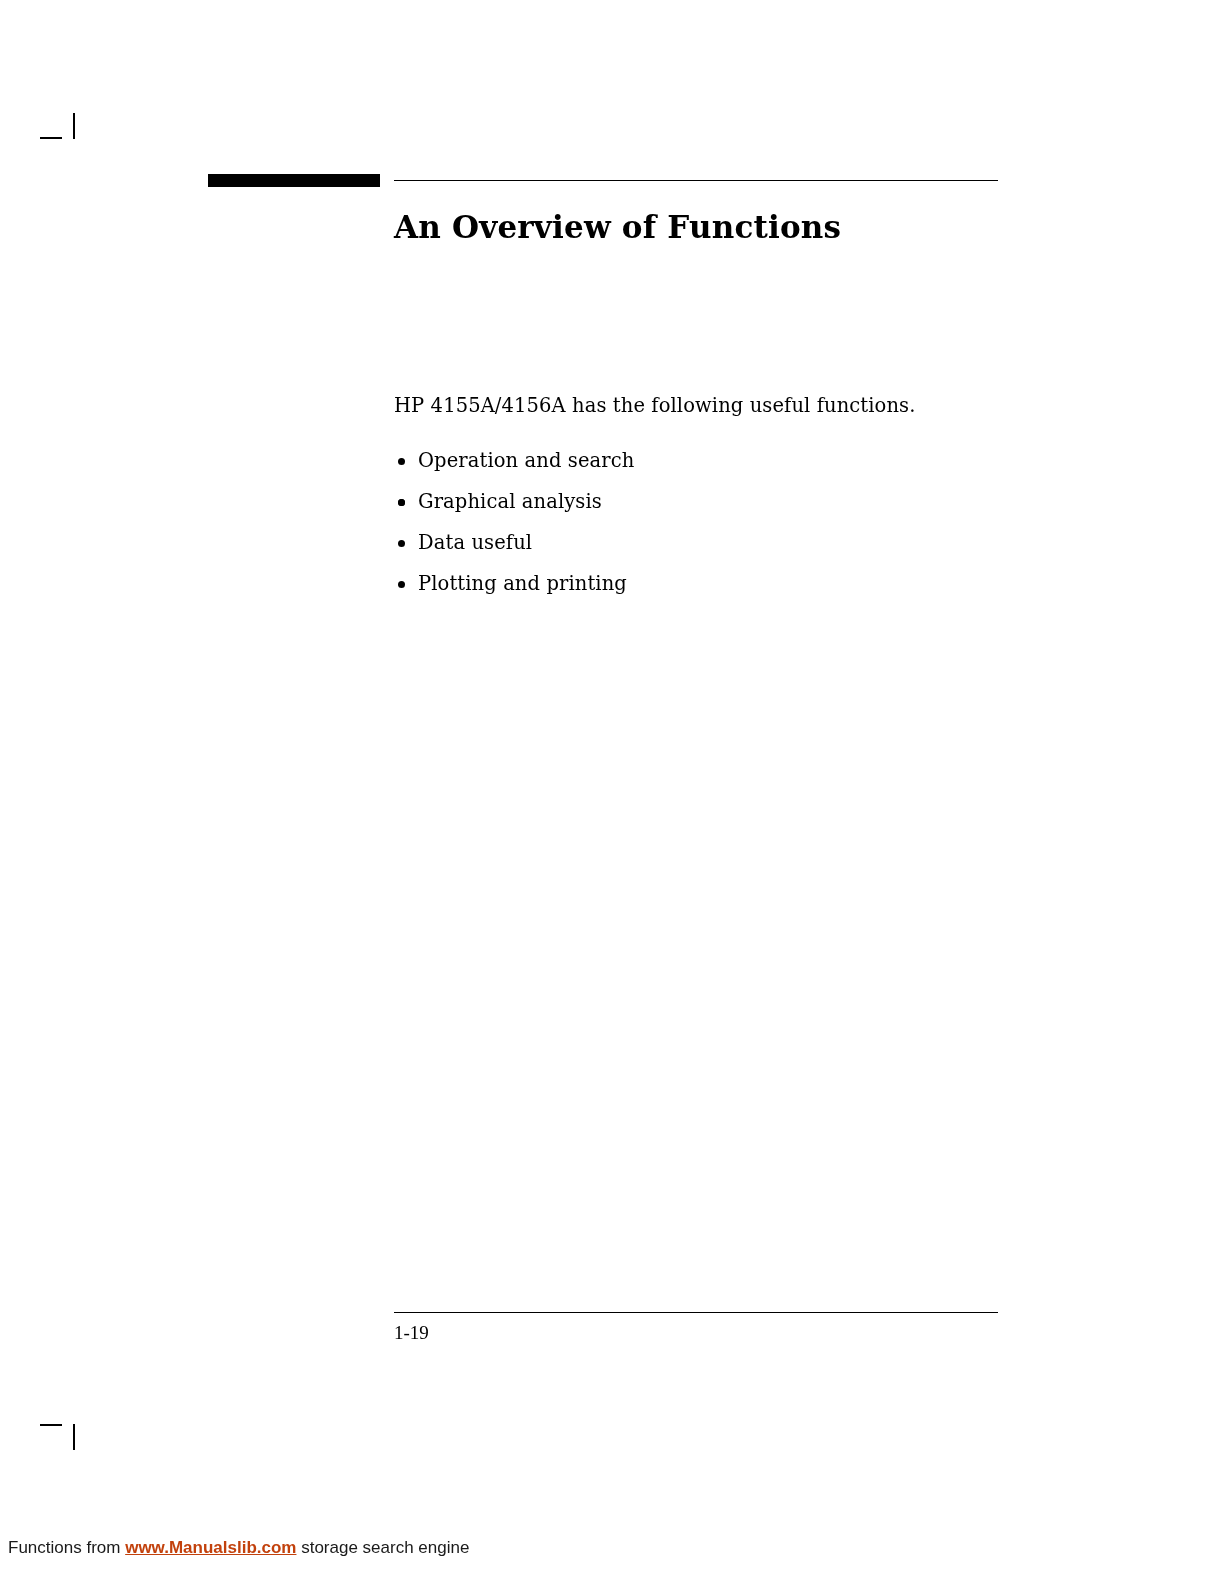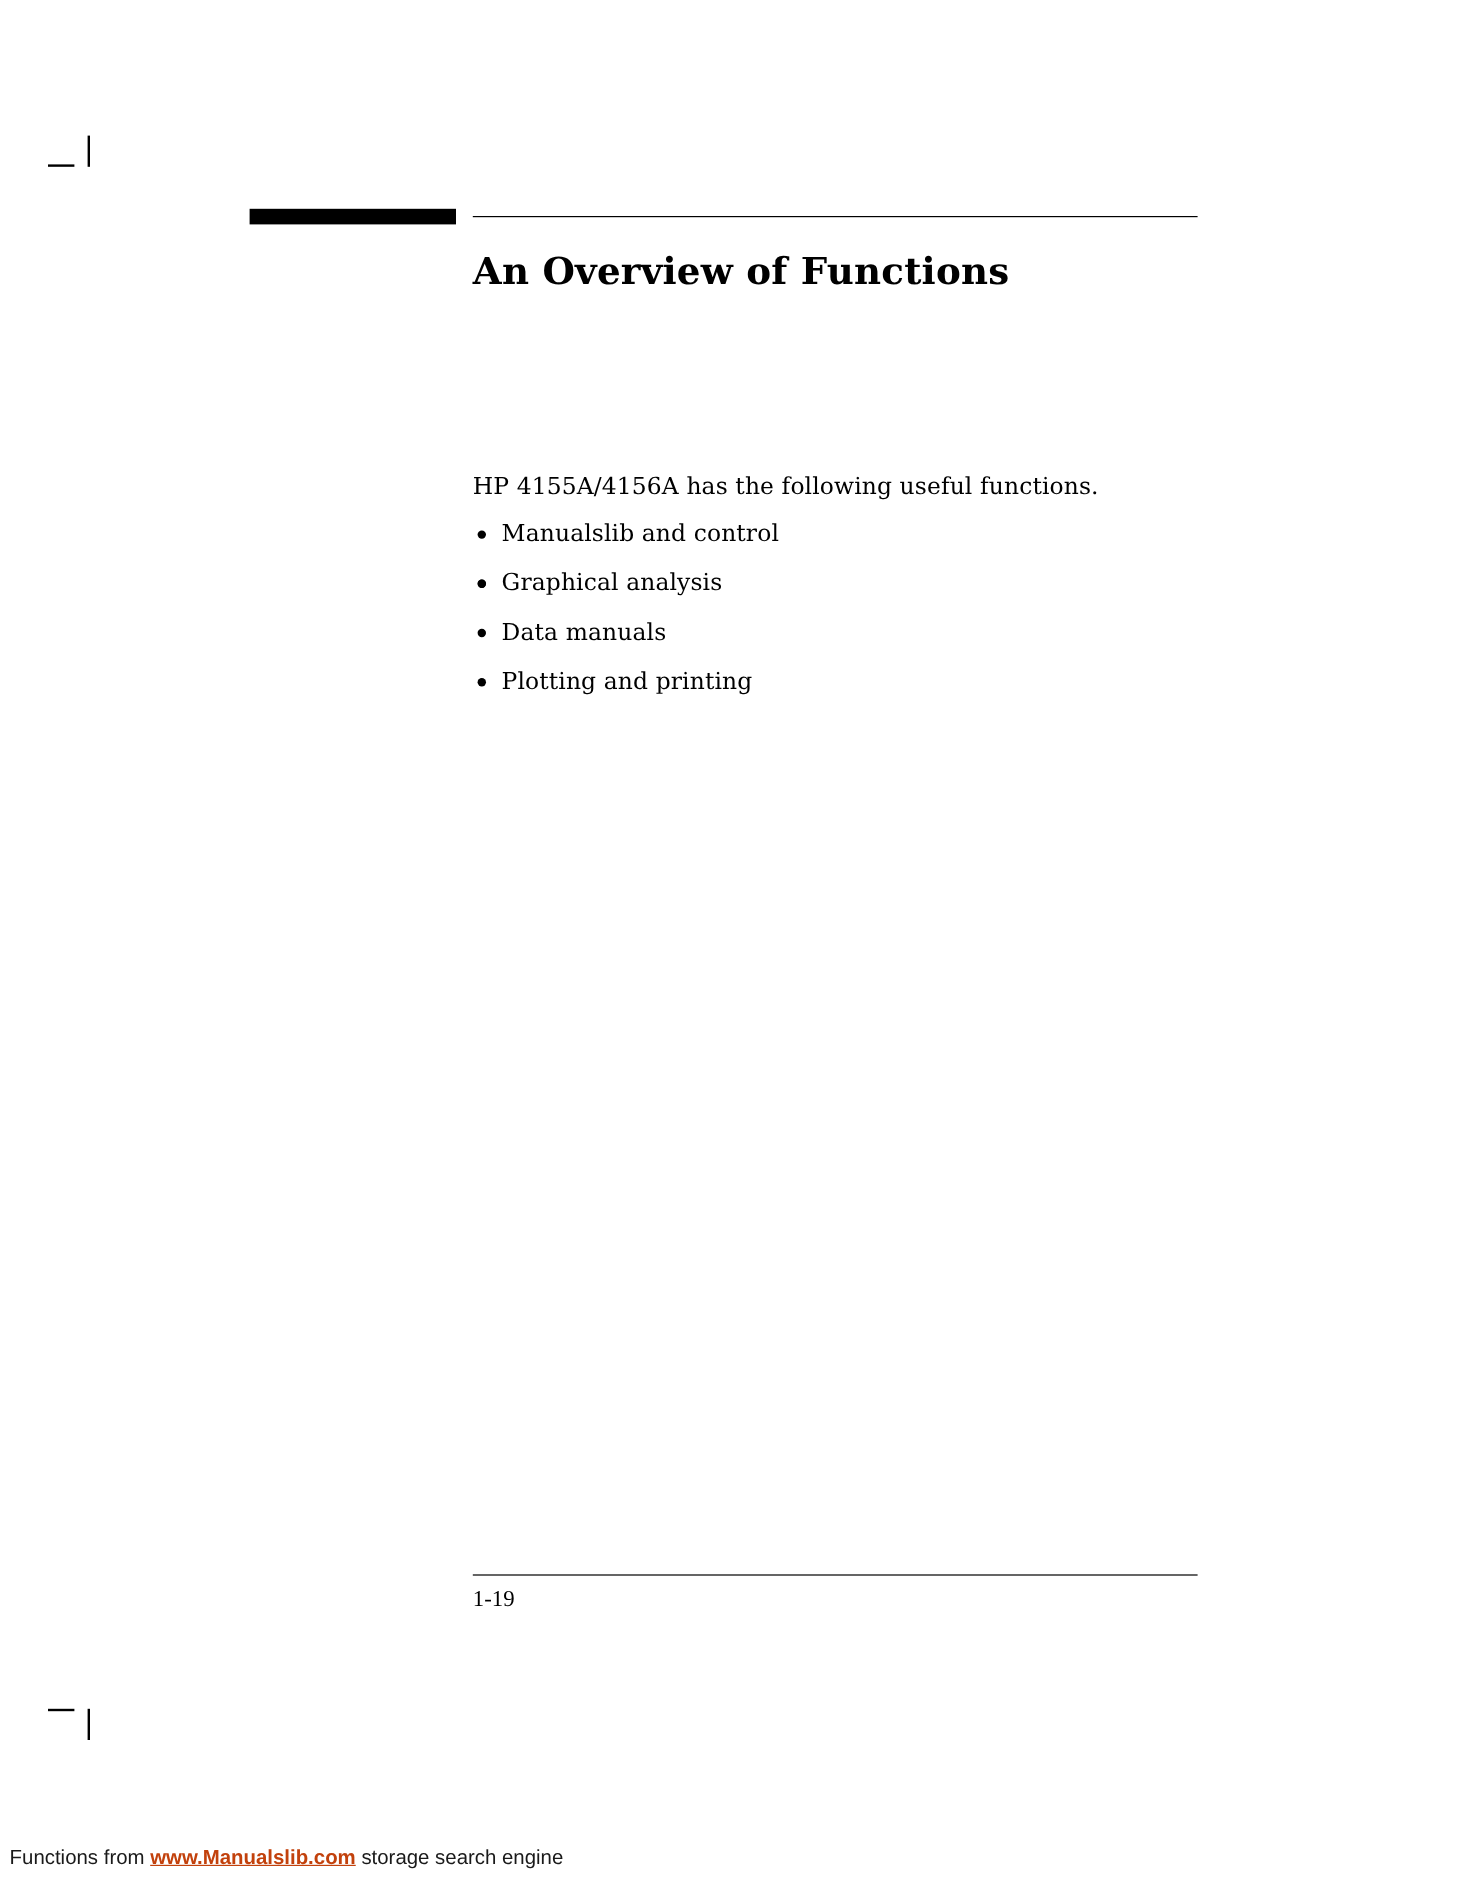--- a/index.html
+++ b/index.html
@@ -61,21 +61,21 @@
 
   
   .body-block {
     position: absolute;
     left: 394px;
     top: 394px;
     width: 700px;
   }
   .intro {
     font-size: 19.5px;
-    margin: 0 0 16px 0;
+    margin: 0 0 32px 0;
     letter-spacing: 0.1px;
   }
   ul.bullets {
     list-style: none;
     margin: 0;
     padding: 0;
   }
   ul.bullets li {
     position: relative;
     font-size: 19.5px;
@@ -150,32 +150,32 @@
 
   <div class="header-bar"></div>
   <div class="header-rule"></div>
   <h1 class="chapter-title">An Overview of Functions</h1>
 
   <div class="body-block">
     <p class="intro">HP 4155A/4156A has the following useful functions.</p>
     <ul class="bullets">
       <li>
         <span class="dot"></span>
-        <span>Manualslib and control</span>
+        <span>Operation and search</span>
       </li>
       <li>
         <span class="dot"></span>
       </li>
       <li>
         <span class="dot"></span>
         <span>Graphical analysis</span>
       </li>
       <li>
         <span class="dot"></span>
-        <span>Data manuals</span>
+        <span>Data useful</span>
       </li>
       <li>
         <span class="dot"></span>
         <span>Plotting and printing</span>
       </li>
     </ul>
   </div>
 
   <div class="footer-rule"></div>
   <div class="page-number">1-19</div>

